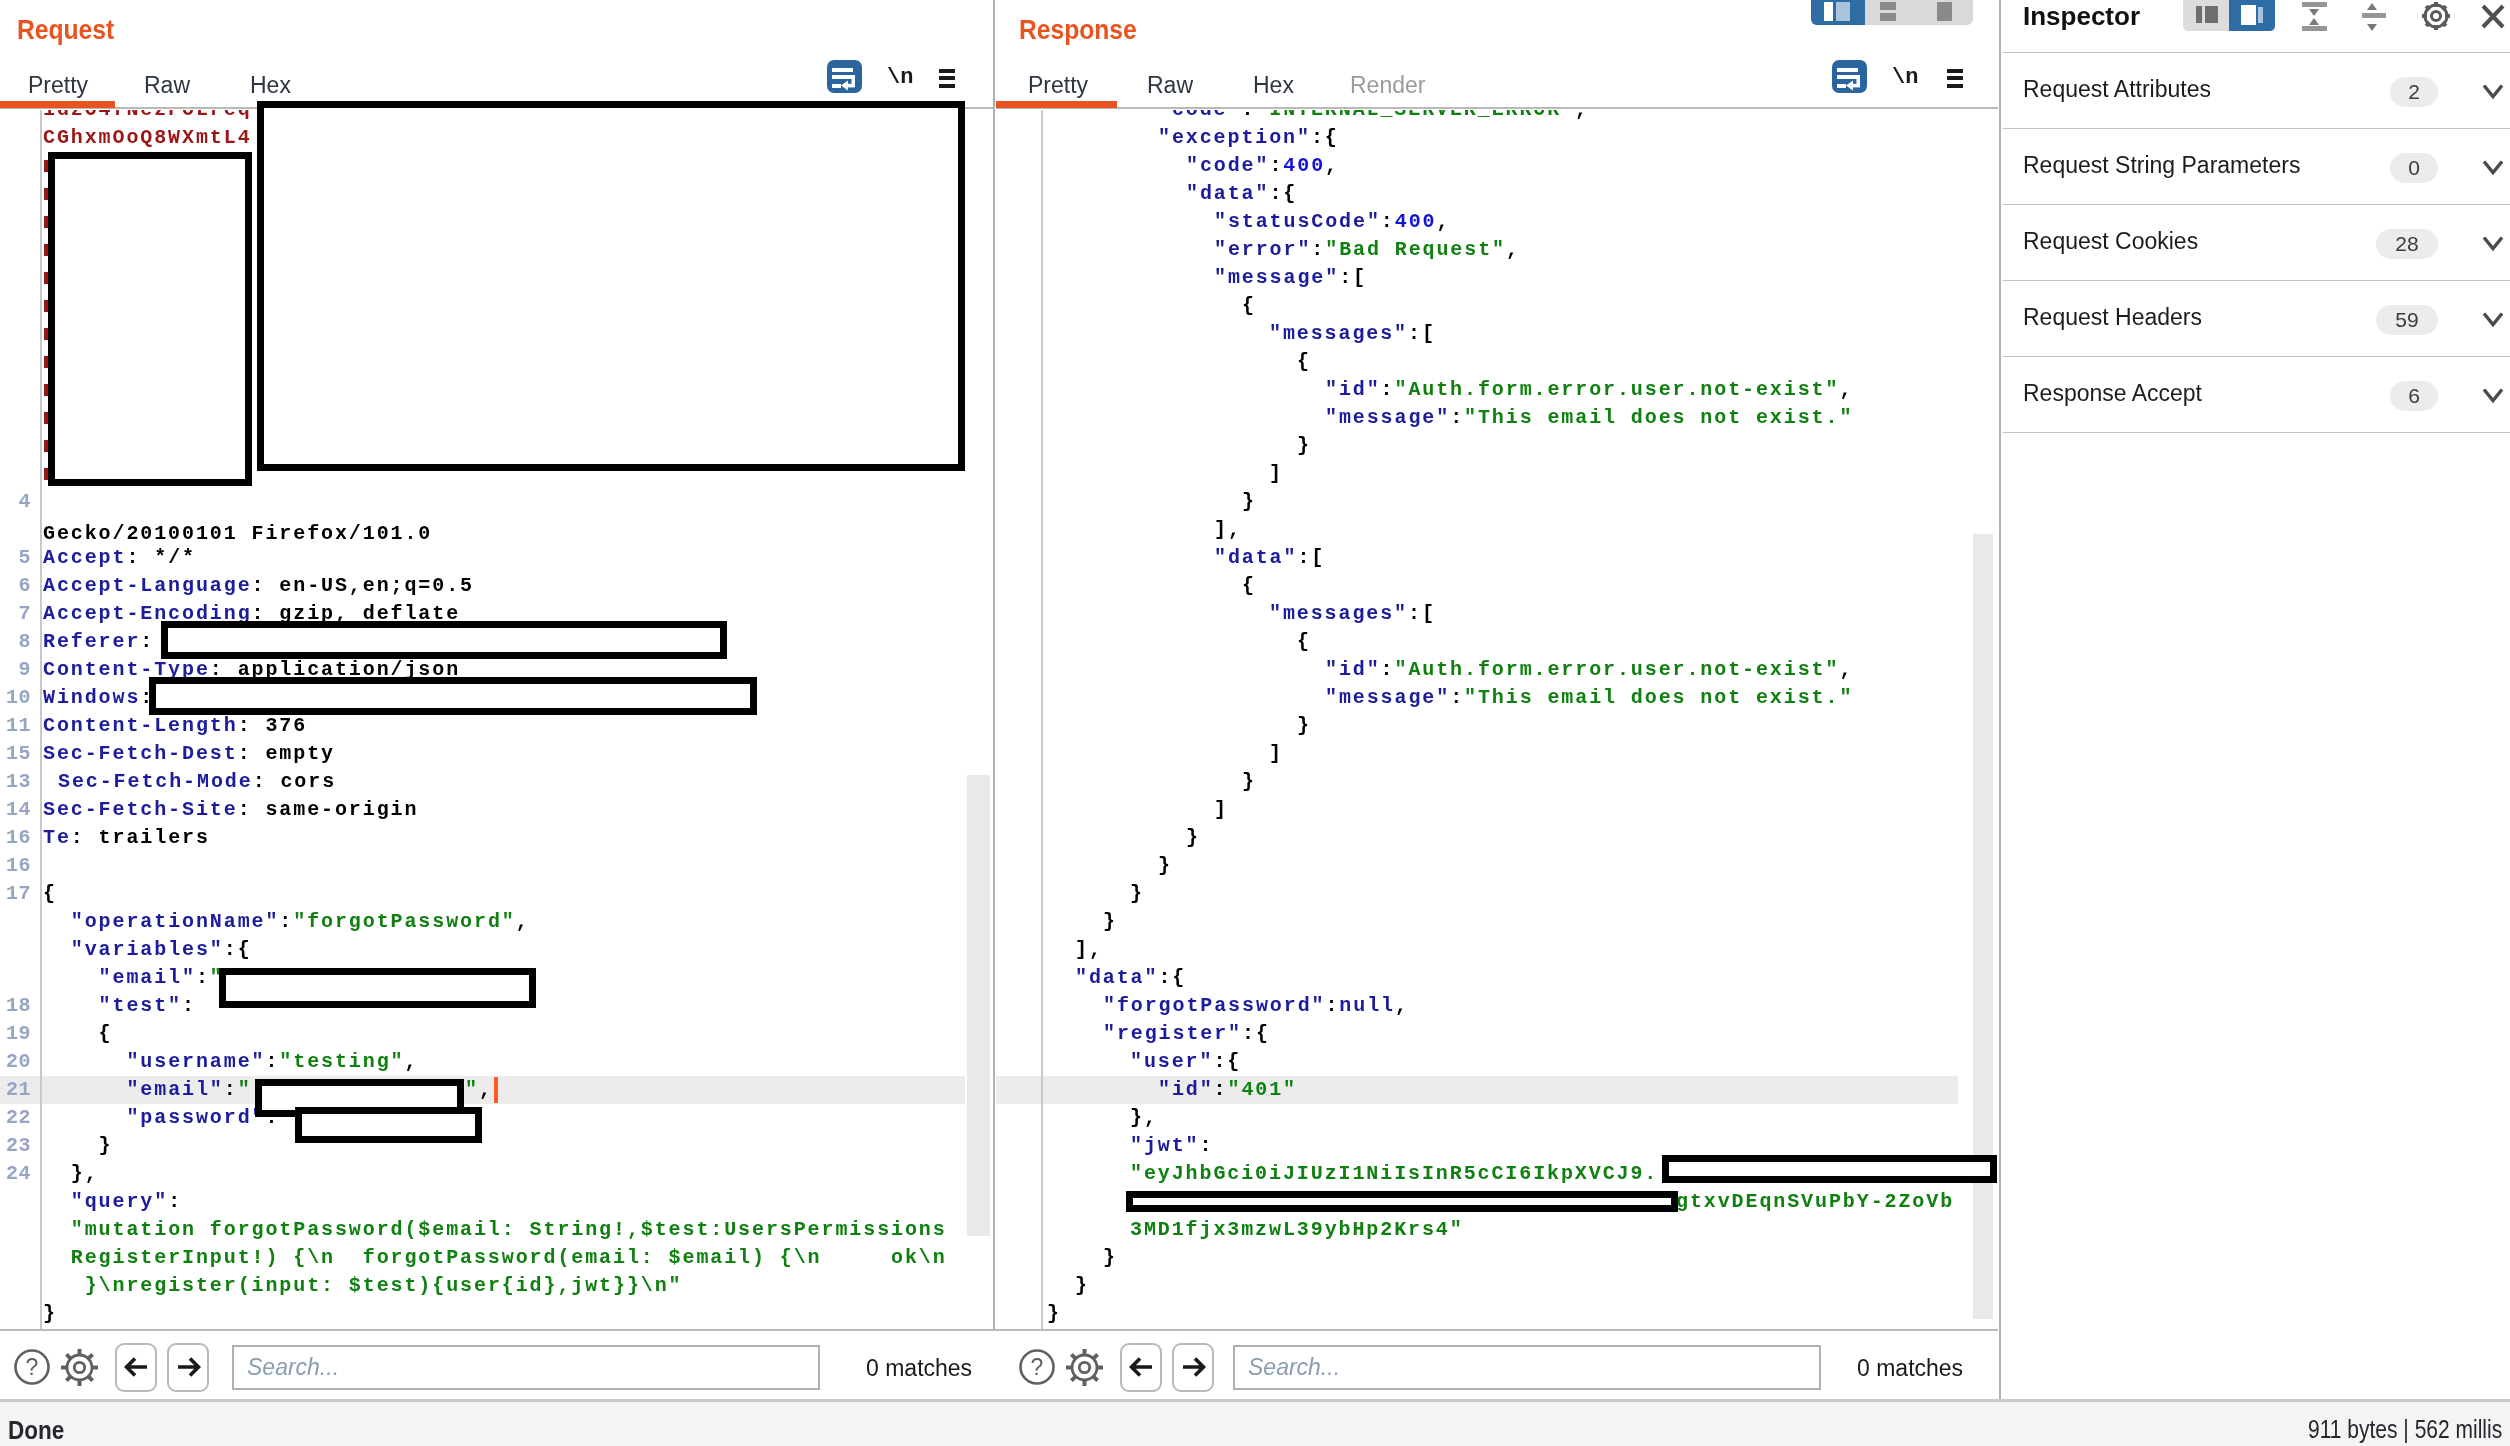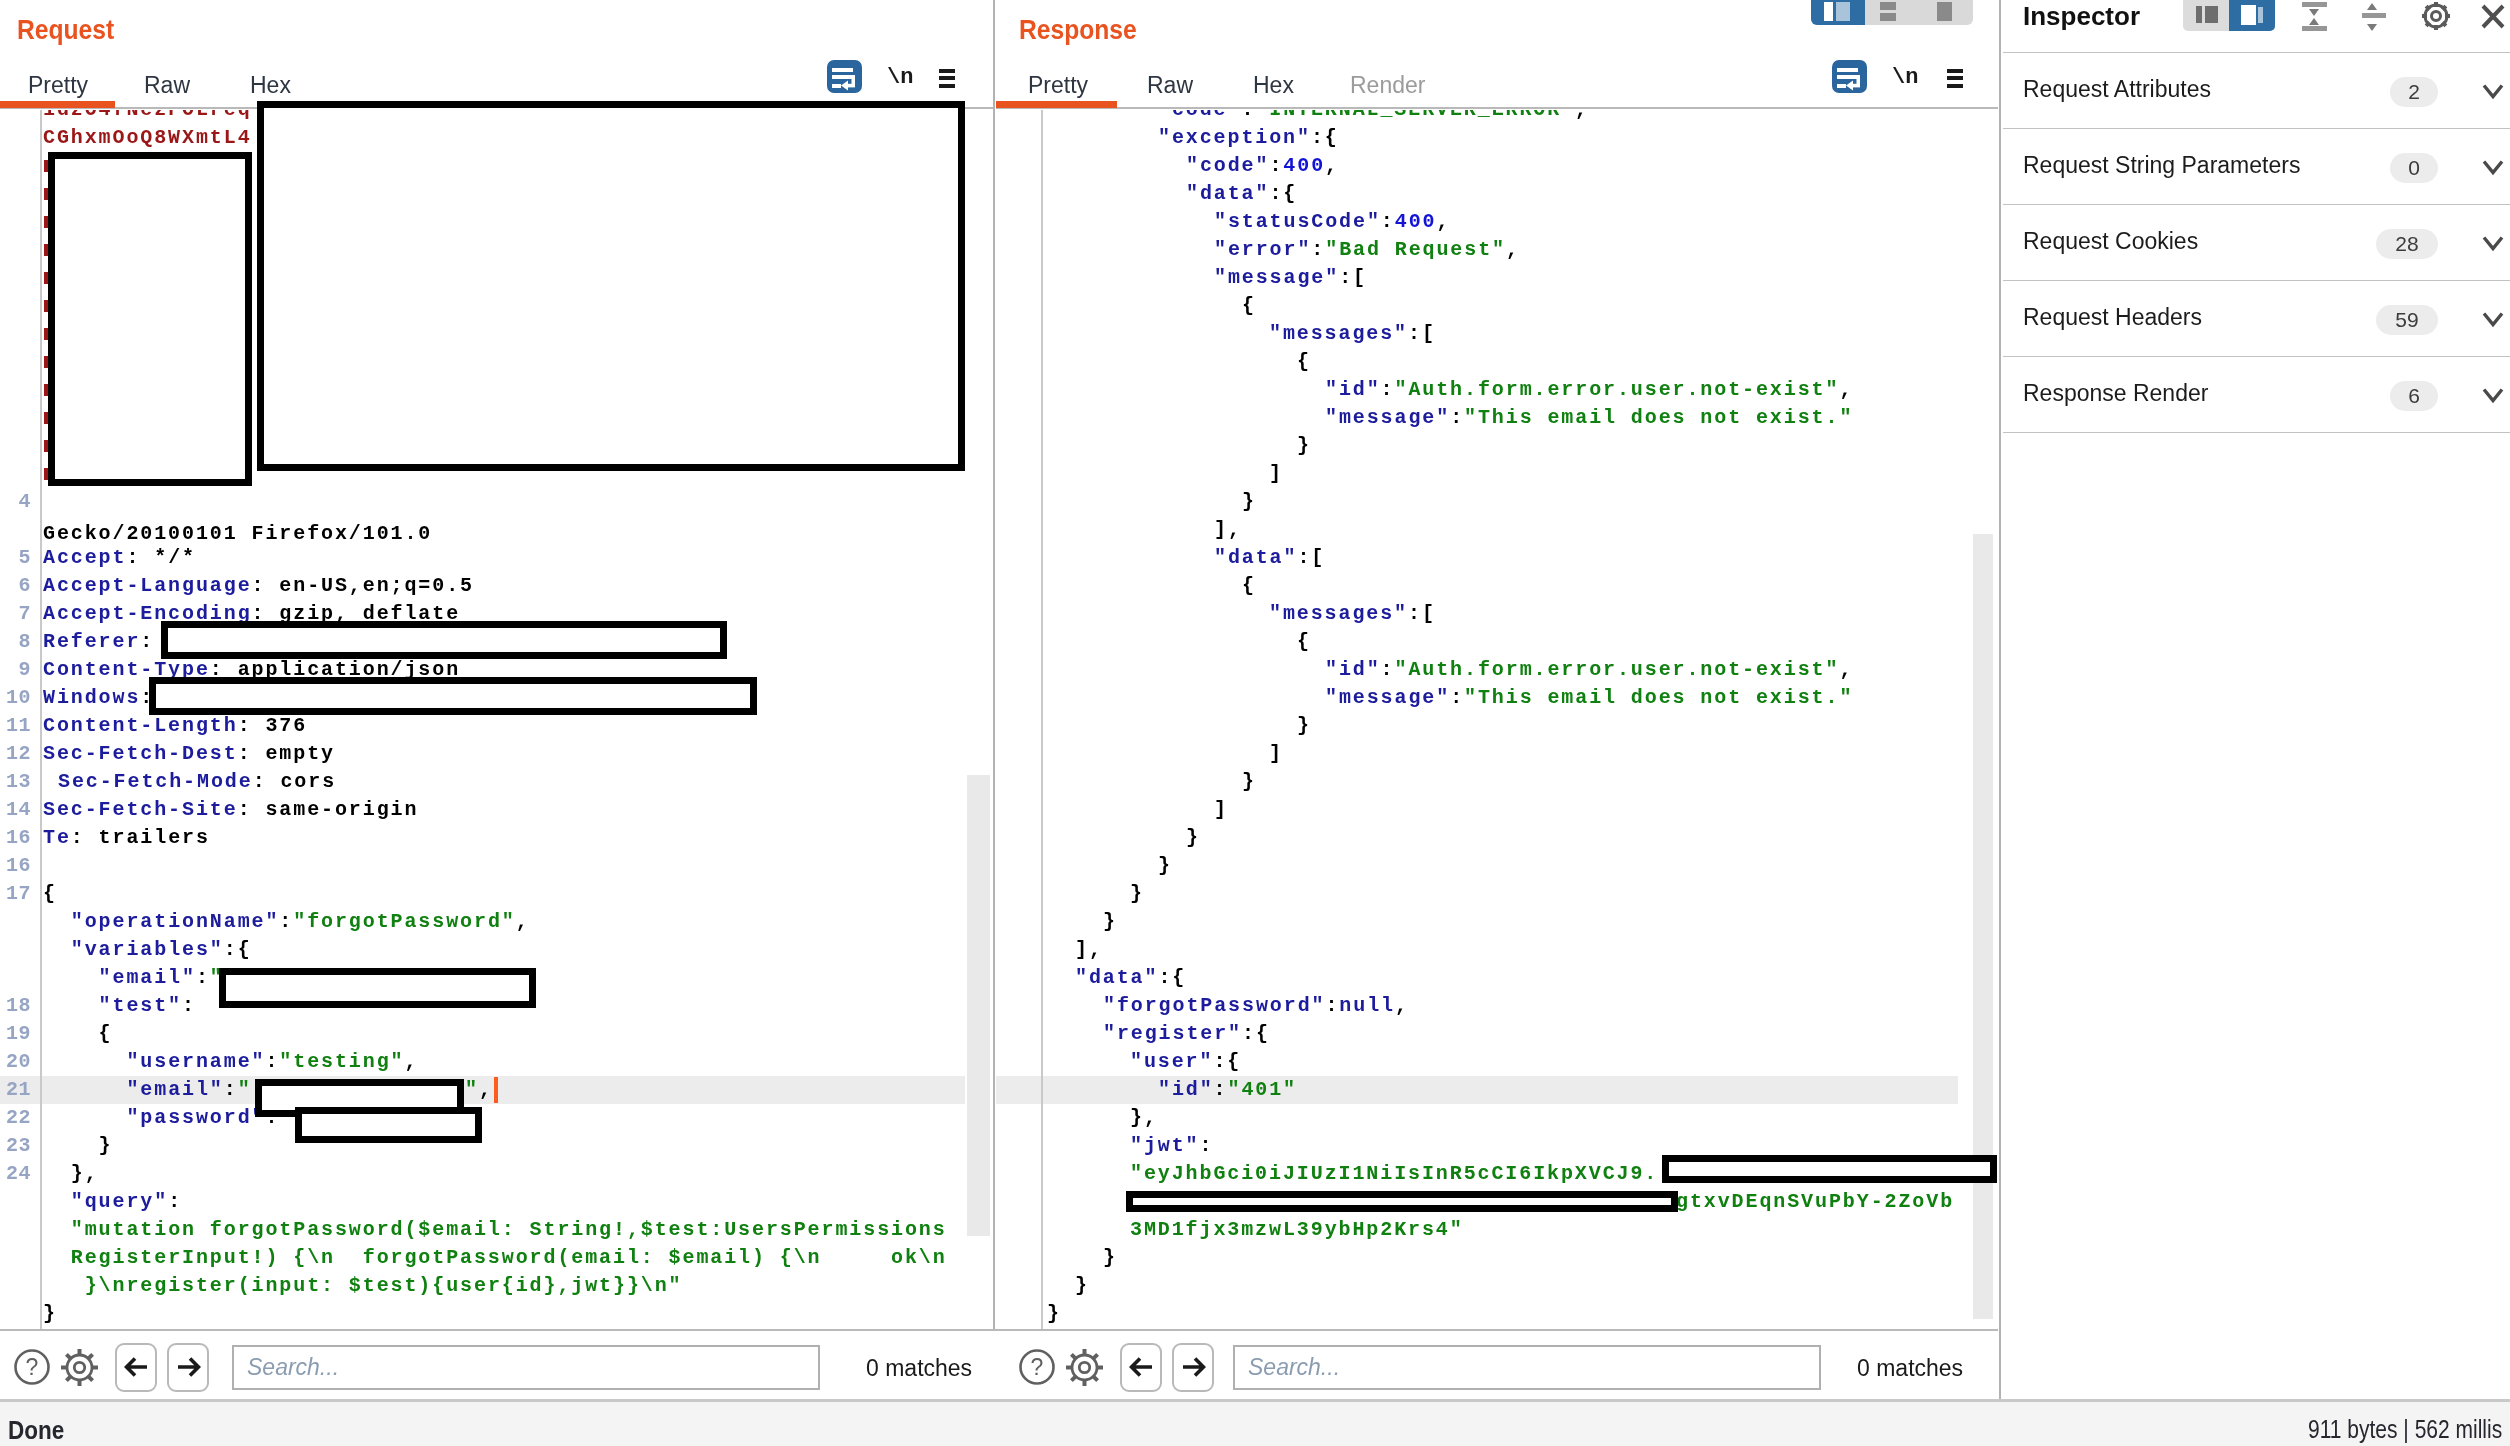--- a/index.html
+++ b/index.html
@@ -68,21 +68,21 @@
     <div class="mono num" style="top:490px">7</div>
     <div class="mono" style="left:43px;top:490px"><span class="k">Accept-Encoding</span>: gzip, deflate</div>
     <div class="mono num" style="top:518px">8</div>
     <div class="mono" style="left:43px;top:518px"><span class="k">Referer</span>:</div>
     <div class="mono num" style="top:546px">9</div>
     <div class="mono" style="left:43px;top:546px"><span class="k">Content-Type</span>: application/json</div>
     <div class="mono num" style="top:574px">10</div>
     <div class="mono" style="left:43px;top:574px"><span class="k">Windows</span>:</div>
     <div class="mono num" style="top:602px">11</div>
     <div class="mono" style="left:43px;top:602px"><span class="k">Content-Length</span>: 376</div>
-    <div class="mono num" style="top:630px">12</div>
+    <div class="mono num" style="top:630px">15</div>
     <div class="mono" style="left:43px;top:630px"><span class="k">Sec-Fetch-Dest</span>: empty</div>
     <div class="mono num" style="top:658px">13</div>
     <div class="mono" style="left:58px;top:658px"><span class="k">Sec-Fetch-Mode</span>: cors</div>
     <div class="mono num" style="top:686px">14</div>
     <div class="mono" style="left:43px;top:686px"><span class="k">Sec-Fetch-Site</span>: same-origin</div>
     <div class="mono num" style="top:714px">16</div>
     <div class="mono" style="left:43px;top:714px"><span class="k">Te</span>: trailers</div>
     <div class="mono num" style="top:742px">16</div>
     <div class="mono num" style="top:770px">17</div>
     <div class="mono" style="left:43px;top:770px">{</div>
@@ -261,21 +261,21 @@
 <div class="ilabel" style="left:2023px;top:228px">Request Cookies</div>
 <div class="badge" style="left:2376px;top:229px;width:62px">28</div>
 <svg class="abs" style="left:2482px;top:235px" width="22" height="17" viewBox="0 0 22 17">
     <path d="M2 2.5 L11 13.5 L20 2.5" fill="none" stroke="#4a4a4a" stroke-width="3.4"></path>
   </svg>
 <div class="ilabel" style="left:2023px;top:304px">Request Headers</div>
 <div class="badge" style="left:2376px;top:305px;width:62px">59</div>
 <svg class="abs" style="left:2482px;top:311px" width="22" height="17" viewBox="0 0 22 17">
     <path d="M2 2.5 L11 13.5 L20 2.5" fill="none" stroke="#4a4a4a" stroke-width="3.4"></path>
   </svg>
-<div class="ilabel" style="left:2023px;top:380px">Response Render</div>
+<div class="ilabel" style="left:2023px;top:380px">Response Accept</div>
 <div class="badge" style="left:2390px;top:381px;width:48px">6</div>
 <svg class="abs" style="left:2482px;top:387px" width="22" height="17" viewBox="0 0 22 17">
     <path d="M2 2.5 L11 13.5 L20 2.5" fill="none" stroke="#4a4a4a" stroke-width="3.4"></path>
   </svg>
 
 <div class="abs" style="left:0;top:1329px;width:1998px;height:2px;background:#b9b9b9;z-index:5"></div>
 <div class="abs" style="left:0;top:1329px;width:1998px;height:70px;background:#fff"></div>
 <svg class="abs" style="left:13px;top:1348px" width="38" height="38" viewBox="0 0 38 38">
     <circle cx="19" cy="19" r="16.5" fill="none" stroke="#606060" stroke-width="2.6"></circle>
     <text x="19" y="27" text-anchor="middle" font-family="Liberation Sans" font-size="23" fill="#5f5f5f">?</text>

